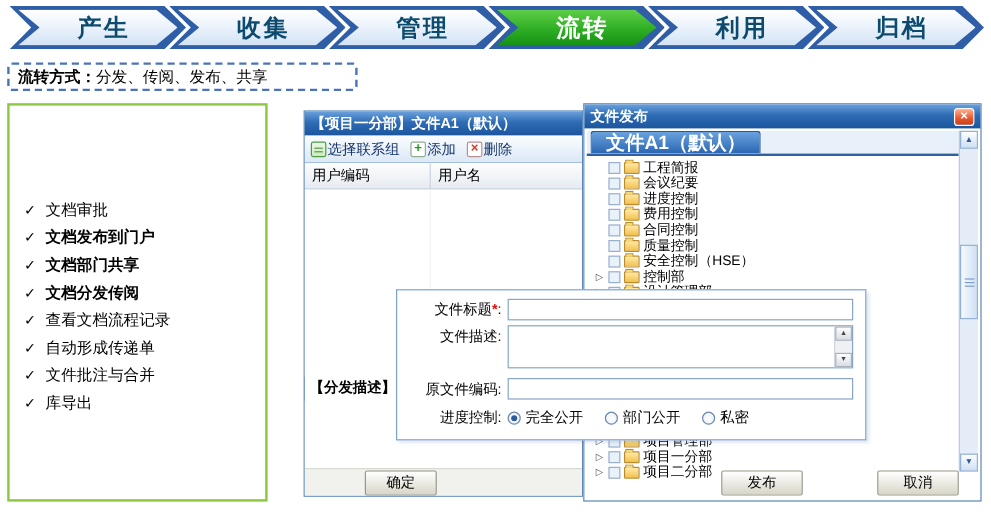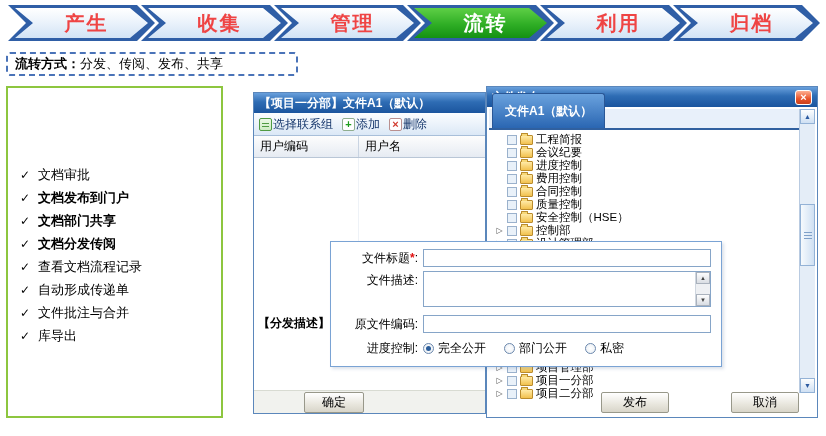--- a/index.html
+++ b/index.html
@@ -10,21 +10,21 @@
   .flow { position:absolute; left:8px; top:5px; width:812px; height:36px; display:flex; }
   .flow-step { position:relative; flex:1 1 0; }
   .flow-step + .flow-step { margin-left:-14px; }
   .chev-outer { position:absolute; inset:0; background:#2f5ea6;
     clip-path:polygon(0 0, calc(100% - 18px) 0, 100% 50%, calc(100% - 18px) 100%, 0 100%, 18px 50%); }
   .chev-inner { position:absolute; top:3px; bottom:3px; left:7px; right:7px;
     background:linear-gradient(180deg,#ffffff 0%,#eaf2fb 50%,#d2e3f5 100%);
     clip-path:polygon(0 0, calc(100% - 18px) 0, 100% 50%, calc(100% - 18px) 100%, 0 100%, 18px 50%); }
   .flow-step.active .chev-inner { background:linear-gradient(180deg,#5ecf46 0%,#2fae25 55%,#149113 100%); }
   .chev-label { position:absolute; inset:0; display:flex; align-items:center; justify-content:center;
-    padding-left:10px; font-size:20px; font-weight:bold; color:#ef4444; letter-spacing:2px; }
+    padding-left:10px; font-size:20px; font-weight:bold; color:#0c4a6e; letter-spacing:2px; }
   .flow-step.active .chev-label { color:#fff; }
 
   
   .note-box { position:absolute; left:6px; top:52px; width:292px; height:24px; box-sizing:border-box;
     border:2px dashed #4a73b8; border-radius:4px; background:#fff; display:flex; align-items:center;
     padding:0 7px; font-size:13px; white-space:nowrap; }
   .note-label { font-weight:bold; }
 
   
   .features-panel { position:absolute; left:6px; top:86px; width:217px; height:332px; box-sizing:border-box;
@@ -71,21 +71,21 @@
 
   
   .pub-panel { position:absolute; left:486px; top:86px; width:332px; height:332px; box-sizing:border-box;
     background:#fff; border:1px solid #5b87bb; z-index:9; }
   .pub-header { position:absolute; top:0; left:0; right:0; height:20px; justify-content:space-between; }
   .close-btn { width:17px; height:15px; background:linear-gradient(180deg,#ffb092,#e8542b 60%,#c8401c);
     border:1px solid #fff; border-radius:3px; color:#fff; font-size:11px; font-weight:bold;
     line-height:12px; text-align:center; box-sizing:border-box; }
   .pub-tabs { position:absolute; top:22px; left:2px; right:18px; height:21px; background:#e8f0fa;
     border-bottom:2px solid #30609f; display:flex; align-items:flex-end; padding-left:3px; box-sizing:border-box; }
-  .pub-tab { height:35px; background:linear-gradient(180deg,#6aa2de,#2a66b2); color:#fff; font-size:12px;
+  .pub-tab { height:19px; background:linear-gradient(180deg,#6aa2de,#2a66b2); color:#fff; font-size:16px;
     font-weight:bold; border:1px solid #2a5796; border-bottom:none; border-radius:3px 3px 0 0;
     padding:0 12px; display:flex; align-items:center; box-sizing:border-box; }
   .pub-tree { position:absolute; top:46px; left:8px; right:20px; }
   .pub-tree-lower { position:absolute; top:274px; left:8px; right:20px; }
   .tree-row { display:flex; align-items:center; height:13px; font-size:11.5px; gap:3px; white-space:nowrap; }
   .expander { width:9px; flex:0 0 9px; font-size:8px; color:#555; text-align:center; }
   .tree-cb { width:10px; height:10px; flex:0 0 10px; box-sizing:border-box; border:1px solid #9ab1cc;
     background:#e9f1f9; }
   .folder { width:13px; height:10px; flex:0 0 13px; position:relative; margin-top:1px;
     background:linear-gradient(180deg,#ffeaa6,#f2c14e); border:1px solid #bb8c2c; border-radius:1px;

